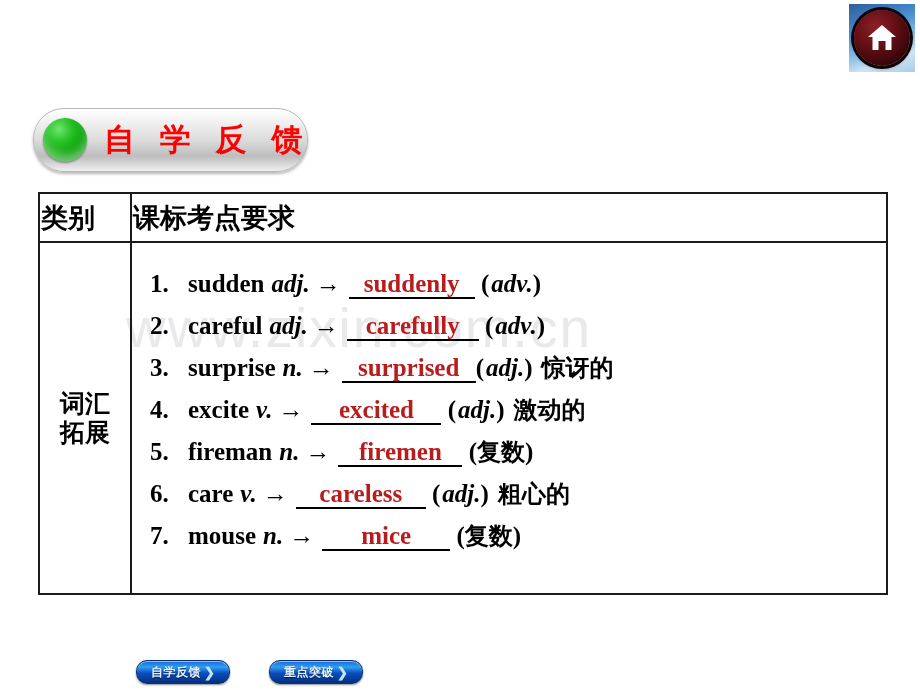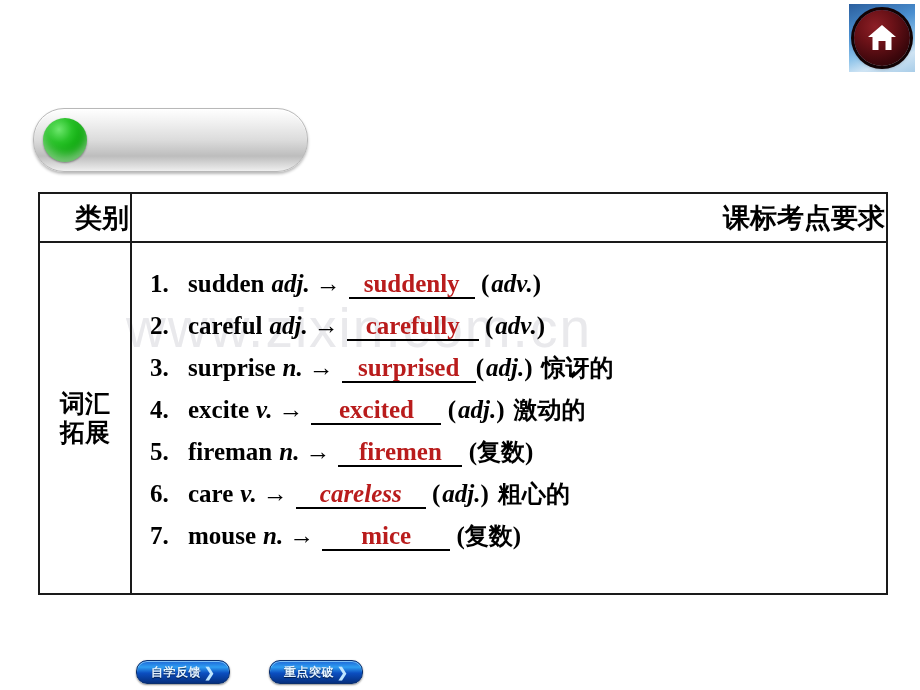--- a/index.html
+++ b/index.html
@@ -99,21 +99,21 @@
     background: transparent;
     z-index: 2;
   }
   #vocab-table td {
     border: 2px solid #1a1a1a;
     vertical-align: middle;
     background: transparent;
   }
   .col-category { width: 92px; }
   .hdr {
-    text-align: right;
+    text-align: left;
     font-size: 27px;
     font-weight: bold;
     height: 45px;
     font-family: "DejaVu Sans", "Liberation Sans", sans-serif;
   }
   .cat-cell {
     text-align: center;
     font-size: 25px;
     font-weight: bold;
     line-height: 1.18;
@@ -155,21 +155,21 @@
     font-size: 24px;
   }
   .paren { font-weight: bold; }
 
   
   .bw-1 { min-width: 122px; }
   .bw-2 { min-width: 128px; }
   .bw-3 { min-width: 130px; }
   .bw-4 { min-width: 126px; }
   .bw-5 { min-width: 120px; }
-  .bw-6 { min-width: 126px; font-style: italic; }
+  .bw-6 { min-width: 126px; }
   .bw-7 { min-width: 124px; }
 
   
   .nav-btn {
     position: absolute;
     top: 660px;
     width: 92px;
     height: 22px;
     border-radius: 11px;
     background: linear-gradient(180deg, #1d66d6 0%, #2f9ef2 28%, #0b4ec0 55%, #052f7e 100%);
@@ -205,20 +205,21 @@
 <div id="home-button">
   <div class="home-circle">
     <svg width="30" height="28" viewBox="0 0 30 28">
       <path d="M15 1 L29 13 L24.5 13 L24.5 26 L18.5 26 L18.5 17 L11.5 17 L11.5 26 L5.5 26 L5.5 13 L1 13 Z" fill="#ffffff"></path>
     </svg>
   </div>
 </div>
 
 <div id="section-title">
   <div class="bullet-sphere"></div>
+  <div class="title-text">自 学 反 馈</div>
 </div>
 
 <div id="watermark">www.zixin.com.cn</div>
 
 <table id="vocab-table">
   <colgroup>
       <col class="col-category">
       <col>
     </colgroup>
   <tbody>

